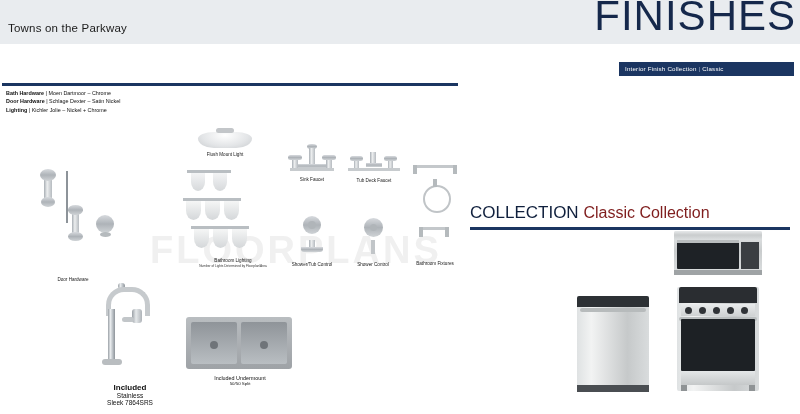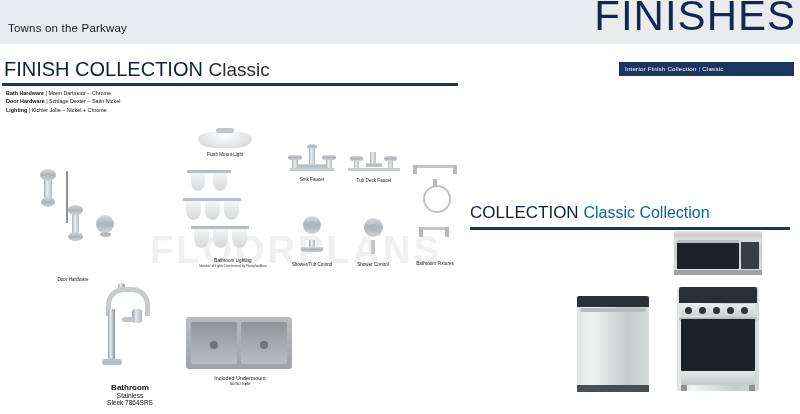--- a/index.html
+++ b/index.html
@@ -130,21 +130,21 @@
     letter-spacing: 0.2px;
   }
   .tagbar .sep { color: #9fb0cb; }
   .app-title {
     position: absolute;
     left: 470px; top: 203px;
     font-size: 17px;
     color: #10203d;
     white-space: nowrap;
   }
-  .app-title .light { font-size: 16px; color: #0369a1; }
+  .app-title .light { font-size: 16px; color: #7f1d1d; }
   .app-rule {
     position: absolute;
     left: 470px; top: 227px;
     width: 320px; height: 2.5px;
     background: #1b3561;
   }
 
   
   .steel { background: linear-gradient(180deg,#e7e9ea,#c9cccd 45%,#dcdfe0); }
   .steel-v { background: linear-gradient(90deg,#dfe2e3,#f2f3f3 20%,#c6c9ca 70%,#d9dcdd); }
@@ -192,24 +192,20 @@
 
 <div class="page">
 
   <div class="header-band">
     <div class="header-title">Towns on the Parkway</div>
     <div class="finishes-word">FINISHES</div>
   </div>
 
   <div class="left-pane">
 
-    <div class="fc-title">
-      <span>FINISH COLLECTION</span>
-      <span class="light">Classic</span>
-    </div>
     <div class="fc-rule"></div>
 
     <div class="spec-list">
       <div>
         <b>Bath Hardware</b>
         <span> | </span><span>Moen Dartmoor – Chrome</span>
       </div>
       <div>
         <b>Door Hardware</b>
         <span> | </span><span>Schlage Dexter – Satin Nickel</span>
@@ -338,21 +334,21 @@
   <div id="kfaucet">
     <div style="position:absolute;left:18px;top:0px;width:7px;height:6px;border-radius:4px;" class="fc-metal"></div>
     <div style="position:absolute;left:10px;top:4px;width:26px;height:16px;border-radius:13px 13px 0 0;border:5px solid transparent;"></div>
     <div style="position:absolute;left:6px;top:4px;width:34px;height:24px;border:5px solid #c6cacd;border-bottom:none;border-radius:18px 18px 0 0;background:transparent;"></div>
     <div style="position:absolute;left:32px;top:26px;width:10px;height:14px;border-radius:3px;background:linear-gradient(90deg,#9aa0a6,#e6e9eb 40%,#aeb3b8);"></div>
     <div style="position:absolute;left:8px;top:26px;width:7px;height:52px;" class="fc-metal"></div>
     <div style="position:absolute;left:2px;top:76px;width:20px;height:6px;border-radius:3px;background:#b9bdc0;"></div>
     <div style="position:absolute;left:22px;top:34px;width:12px;height:5px;border-radius:3px;background:#c2c6c9;"></div>
   </div>
   <div class="prod" style="left:76px; top:383px; width:108px;">
-    <div style="font-size:8px;font-weight:bold;color:#111;">Bathroom</div>
+    <div style="font-size:8px;font-weight:bold;color:#111;">Included</div>
     <div style="font-size:6.5px;color:#111;">Stainless</div>
     <div style="font-size:6.5px;color:#111;">Sleek 7864SRS</div>
   </div>
 
   <div id="sink">
     <div style="position:absolute;left:0;top:0;width:106px;height:52px;background:linear-gradient(180deg,#b9bdc0,#9ea2a6);border-radius:3px;"></div>
     <div style="position:absolute;left:5px;top:5px;width:46px;height:42px;background:linear-gradient(180deg,#8f9499,#b9bec2);border-radius:2px;"></div>
     <div style="position:absolute;left:55px;top:5px;width:46px;height:42px;background:linear-gradient(180deg,#8f9499,#b9bec2);border-radius:2px;"></div>
     <div class="ring" style="position:absolute;left:24px;top:24px;width:8px;height:8px;background:#6f7479;"></div>
     <div class="ring" style="position:absolute;left:74px;top:24px;width:8px;height:8px;background:#6f7479;"></div>

